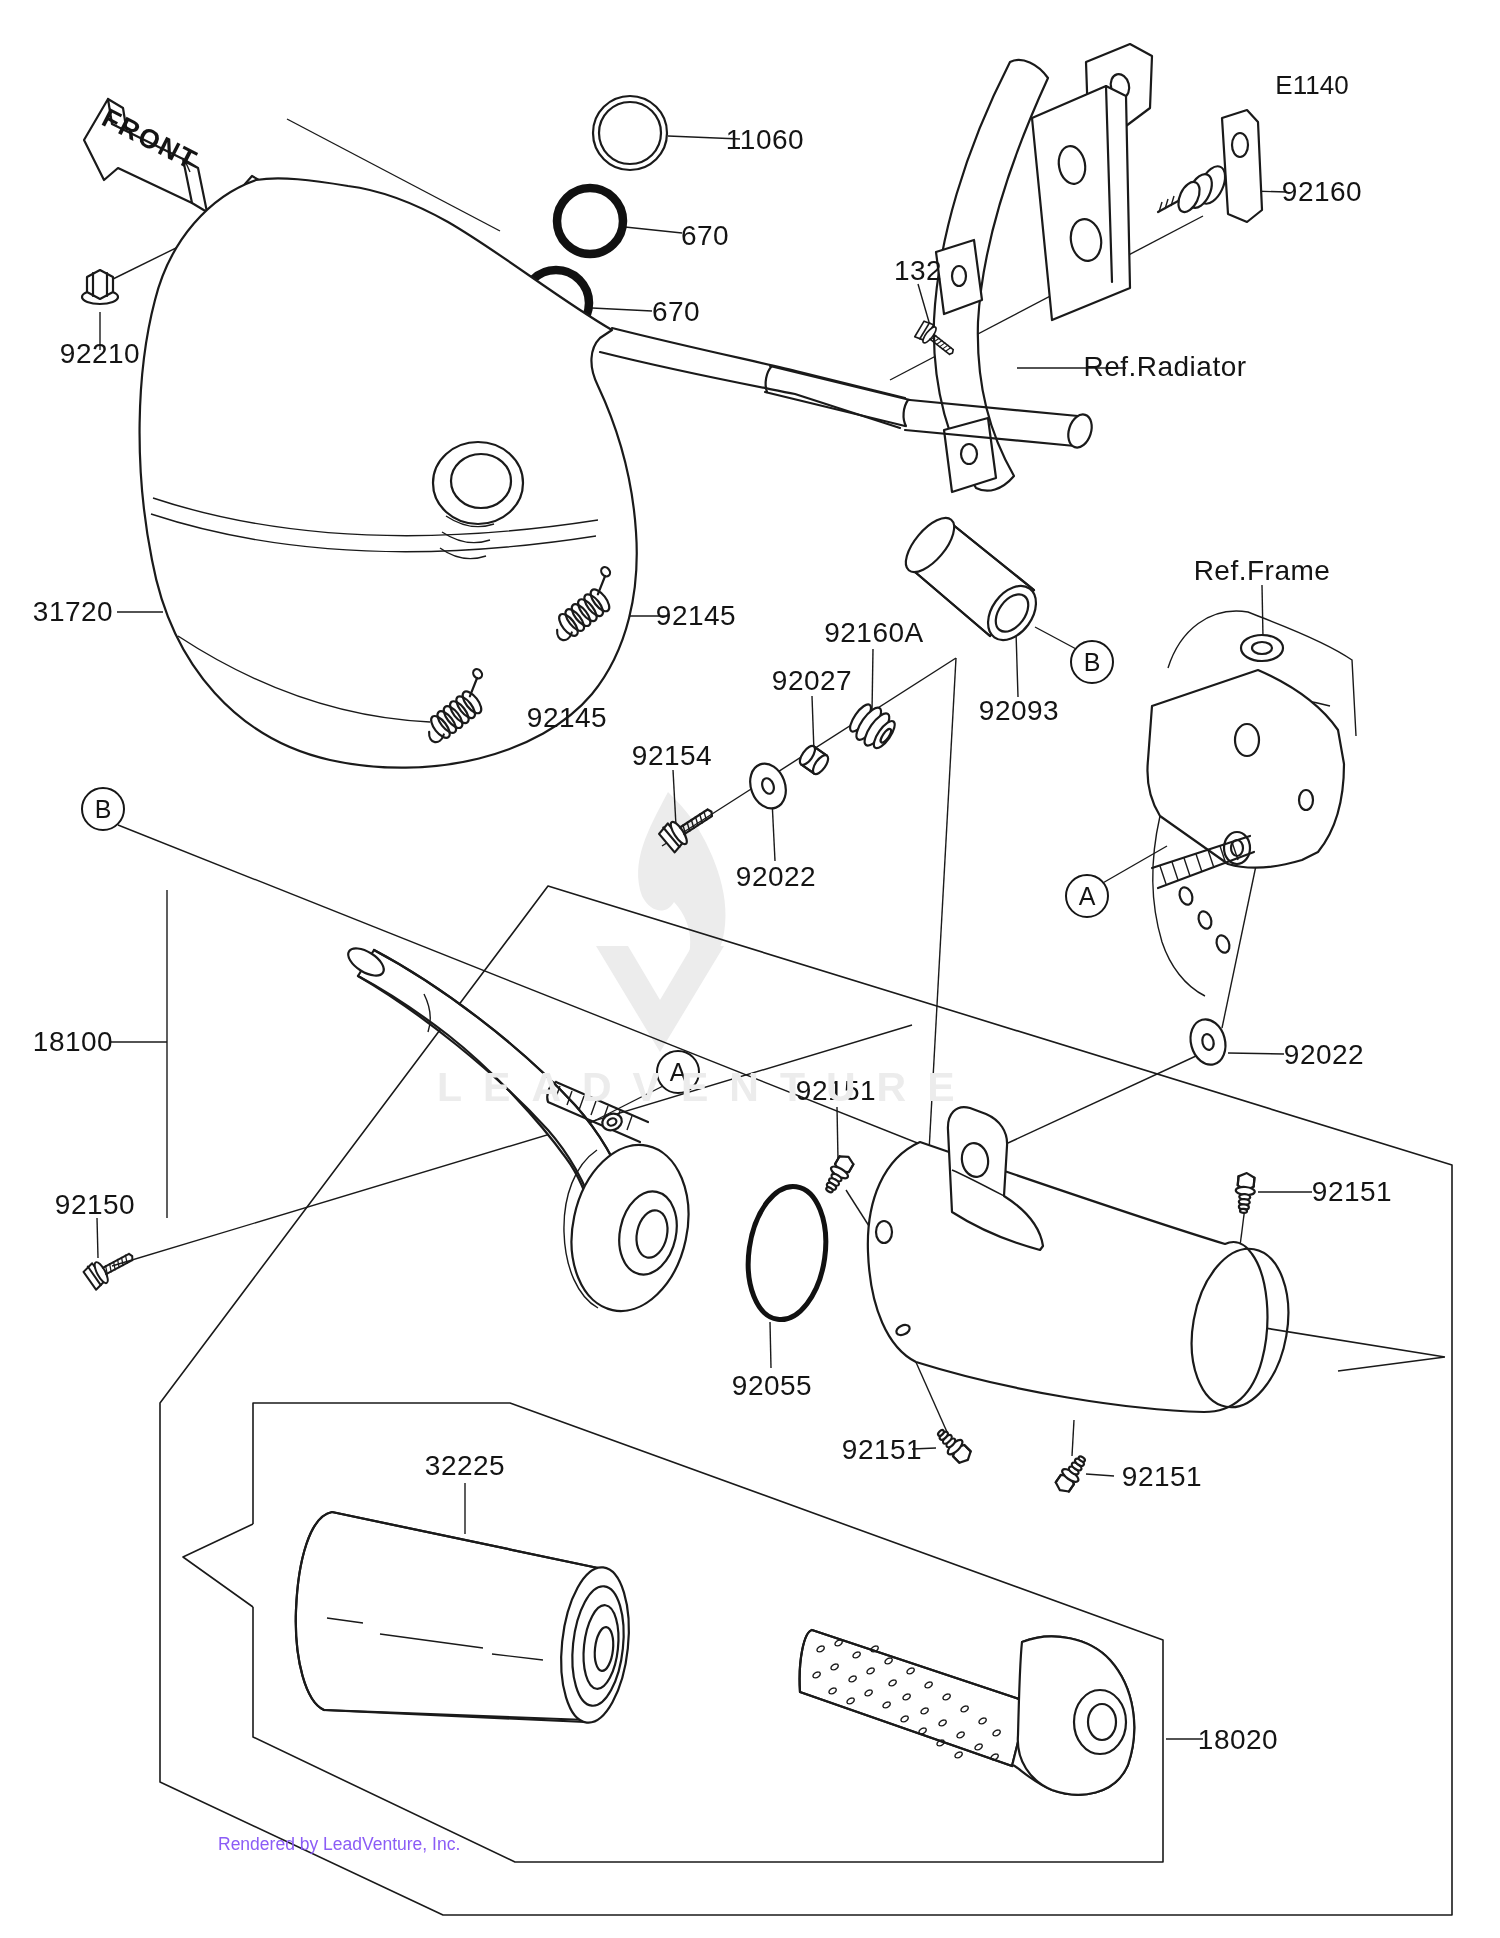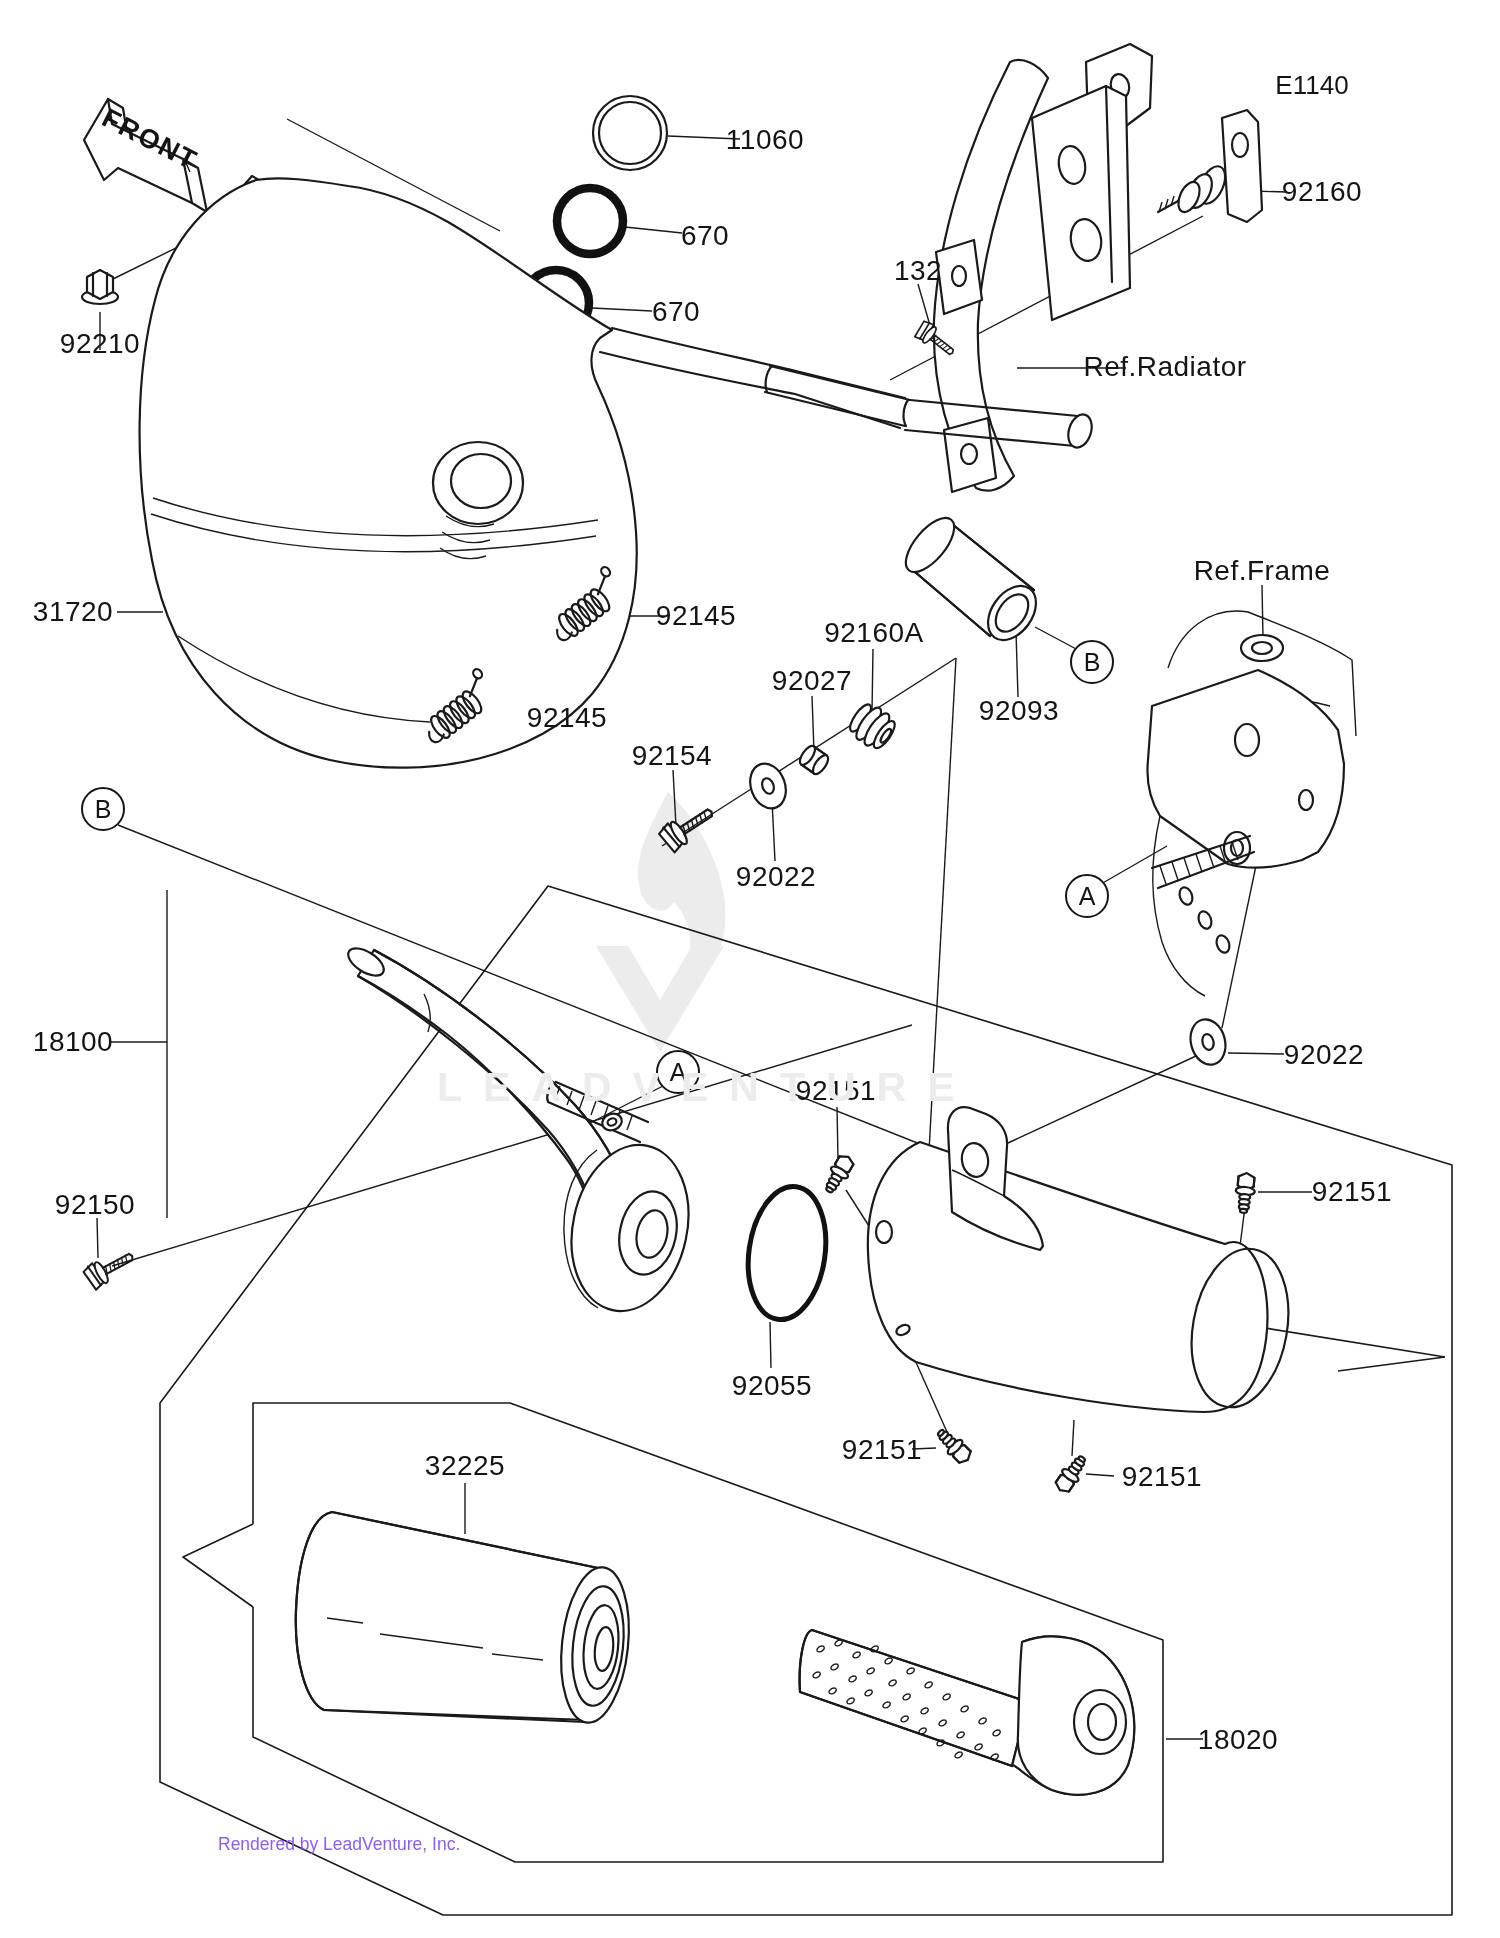--- a/index.html
+++ b/index.html
@@ -320,21 +320,21 @@
     <ellipse class="lnf" cx="1102" cy="1722" rx="14" ry="18"></ellipse>
   </g>
 
 </svg>
 
 <div class="code" style="left:1312px;top:61px">E1140</div>
 
 <div class="lbl" style="left:765px;top:140px">11060</div>
 <div class="lbl" style="left:705px;top:236px">670</div>
 <div class="lbl" style="left:676px;top:312px">670</div>
-<div class="lbl" style="left:100px;top:344px">92210</div>
+<div class="lbl" style="left:100px;top:354px">92210</div>
 <div class="lbl" style="left:1322px;top:192px">92160</div>
 <div class="lbl" style="left:918px;top:271px">132</div>
 <div class="lbl" style="left:1165px;top:367px">Ref.Radiator</div>
 <div class="lbl" style="left:73px;top:612px">31720</div>
 <div class="lbl" style="left:696px;top:616px">92145</div>
 <div class="lbl" style="left:567px;top:718px">92145</div>
 <div class="lbl" style="left:874px;top:633px">92160A</div>
 <div class="lbl" style="left:812px;top:681px">92027</div>
 <div class="lbl" style="left:672px;top:756px">92154</div>
 <div class="lbl" style="left:776px;top:877px">92022</div>

